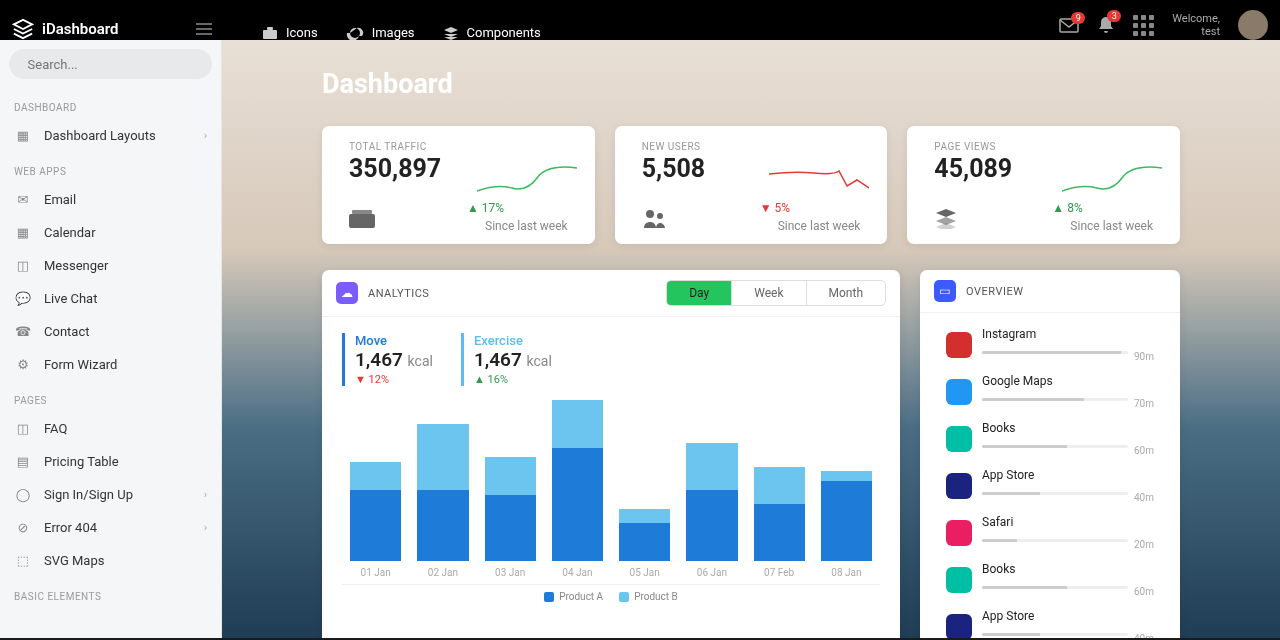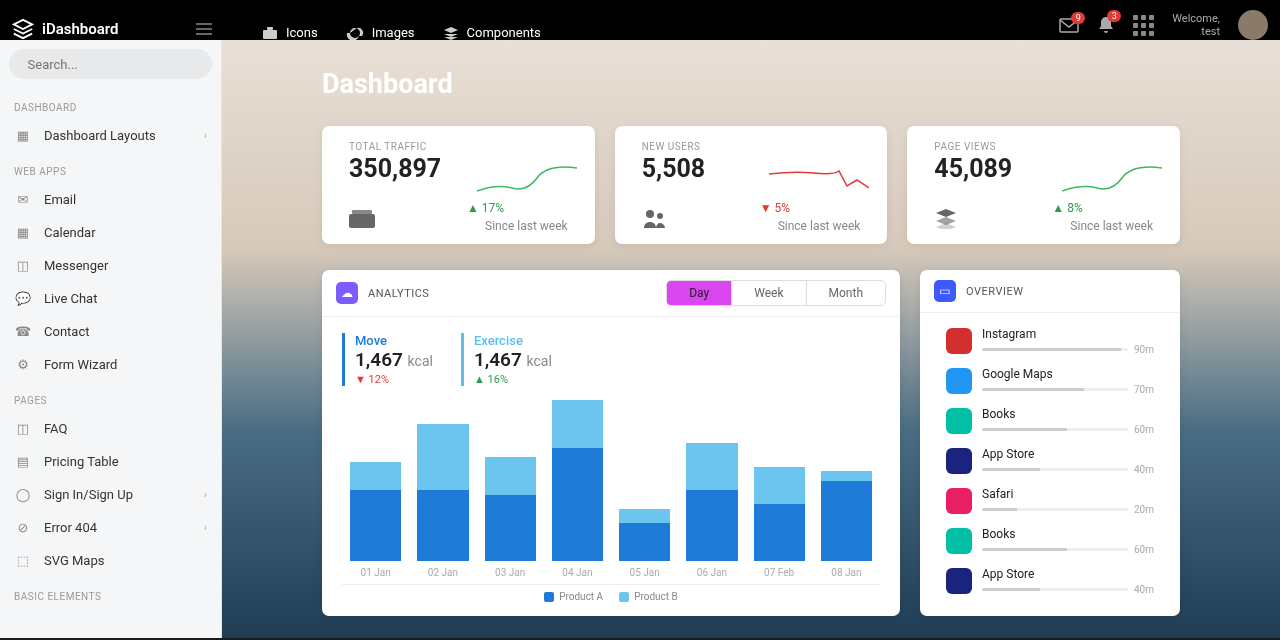--- a/index.html
+++ b/index.html
@@ -42,21 +42,21 @@
 .row2{display:flex;gap:20px;margin-top:26px}
 .panel{background:#fff;border-radius:7px;box-shadow:0 2px 8px rgba(0,0,0,.08)}
 .analytics{flex:1;min-width:0}
 .overview{width:260px}
 .panel-header{display:flex;align-items:center;padding:10px 14px;border-bottom:1px solid #f0f0f0}
 .panel-icon{width:22px;height:22px;border-radius:5px;display:flex;align-items:center;justify-content:center;color:#fff;margin-right:10px;font-size:12px}
 .panel-title{font-size:11px;color:#555;letter-spacing:.5px}
 .tabs{margin-left:auto;display:flex;border:1px solid #ddd;border-radius:5px;overflow:hidden}
 .tab{padding:5px 22px;font-size:12px;cursor:pointer;color:#666;border-left:1px solid #ddd}
 .tab:first-child{border-left:none}
-.tab.active{background:#d946ef;color:#222;box-shadow:0 1px 3px rgba(0,0,0,.1)}
+.tab.active{background:#22c55e;color:#222;box-shadow:0 1px 3px rgba(0,0,0,.1)}
 .analytics-body{padding:16px 20px 8px}
 .metrics{display:flex;gap:28px}
 .metric{border-left:3px solid #404040;padding-left:10px}
 .metric.move{border-color:#1e7bd8}
 .metric.ex{border-color:#5cbef0}
 .metric-label{font-size:13px;color:#1e7bd8;font-weight:500}
 .metric.ex .metric-label{color:#5cbef0}
 .metric-value{font-size:19px;font-weight:600;color:#222}
 .metric-value small{font-size:14px;color:#888;font-weight:400}
 .metric-change{font-size:11px;margin-top:2px}
@@ -67,21 +67,21 @@
 .bar-b{background:#6bc5ee}
 .bar-label{font-size:10px;color:#aaa;margin-top:6px;padding-bottom:6px}
 .legend{display:flex;gap:16px;justify-content:center;padding:6px 0;font-size:10px;color:#888}
 .legend-item{display:flex;align-items:center;gap:5px}
 .legend-sw{width:10px;height:10px;border-radius:2px}
 .ov-body{padding:8px 14px}
 .ov-item{display:flex;align-items:center;gap:10px;padding:6px 12px}
 .ov-icon{width:26px;height:26px;border-radius:6px;flex-shrink:0}
 .ov-info{flex:1;min-width:0}
 .ov-name{font-size:12px;color:#222}
-.ov-bar-row{display:flex;align-items:center;gap:6px;margin-top:3px}
+.ov-bar-row{display:flex;gap:6px;margin-top:10px}
 .ov-bar{flex:1;height:3px;background:#eee;border-radius:2px;overflow:hidden}
 .ov-fill{height:100%;background:#ccc}
 .ov-time{font-size:10px;color:#aaa}
 svg{display:block}
 .hamburger{margin-left:auto;cursor:pointer;color:#888}
 </style>
 </head>
 <body>
 
 <div class="topbar">

